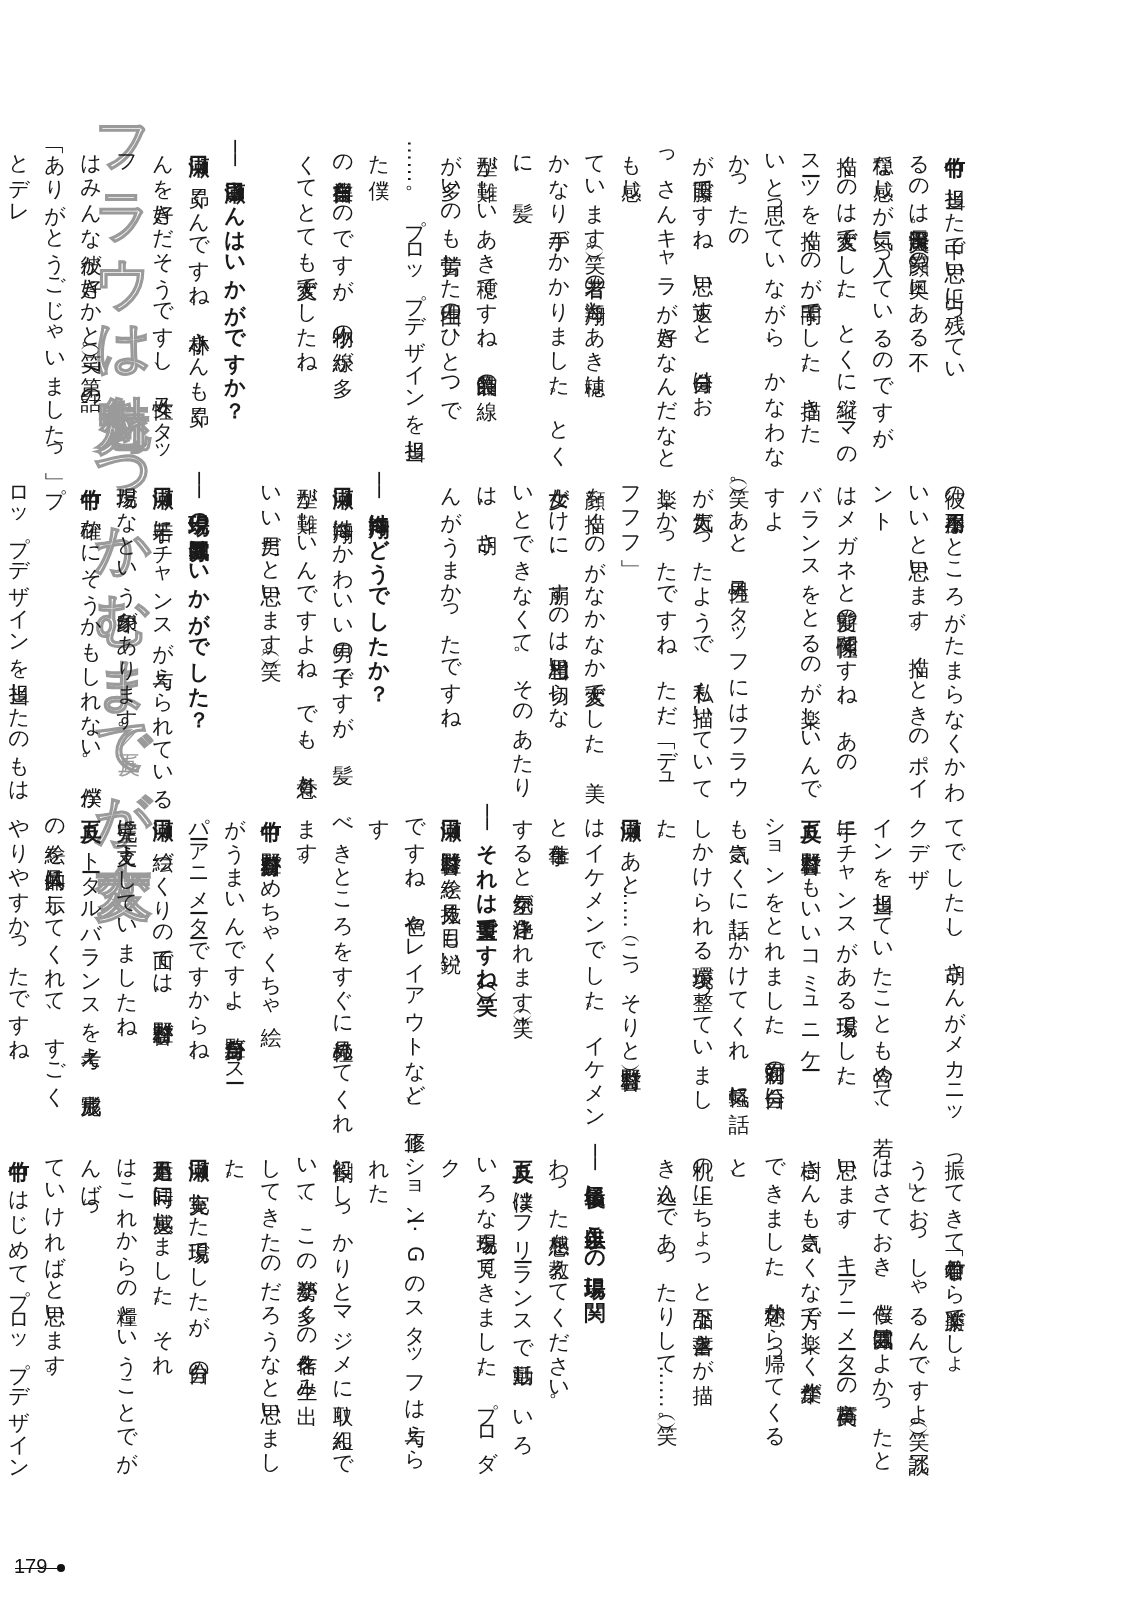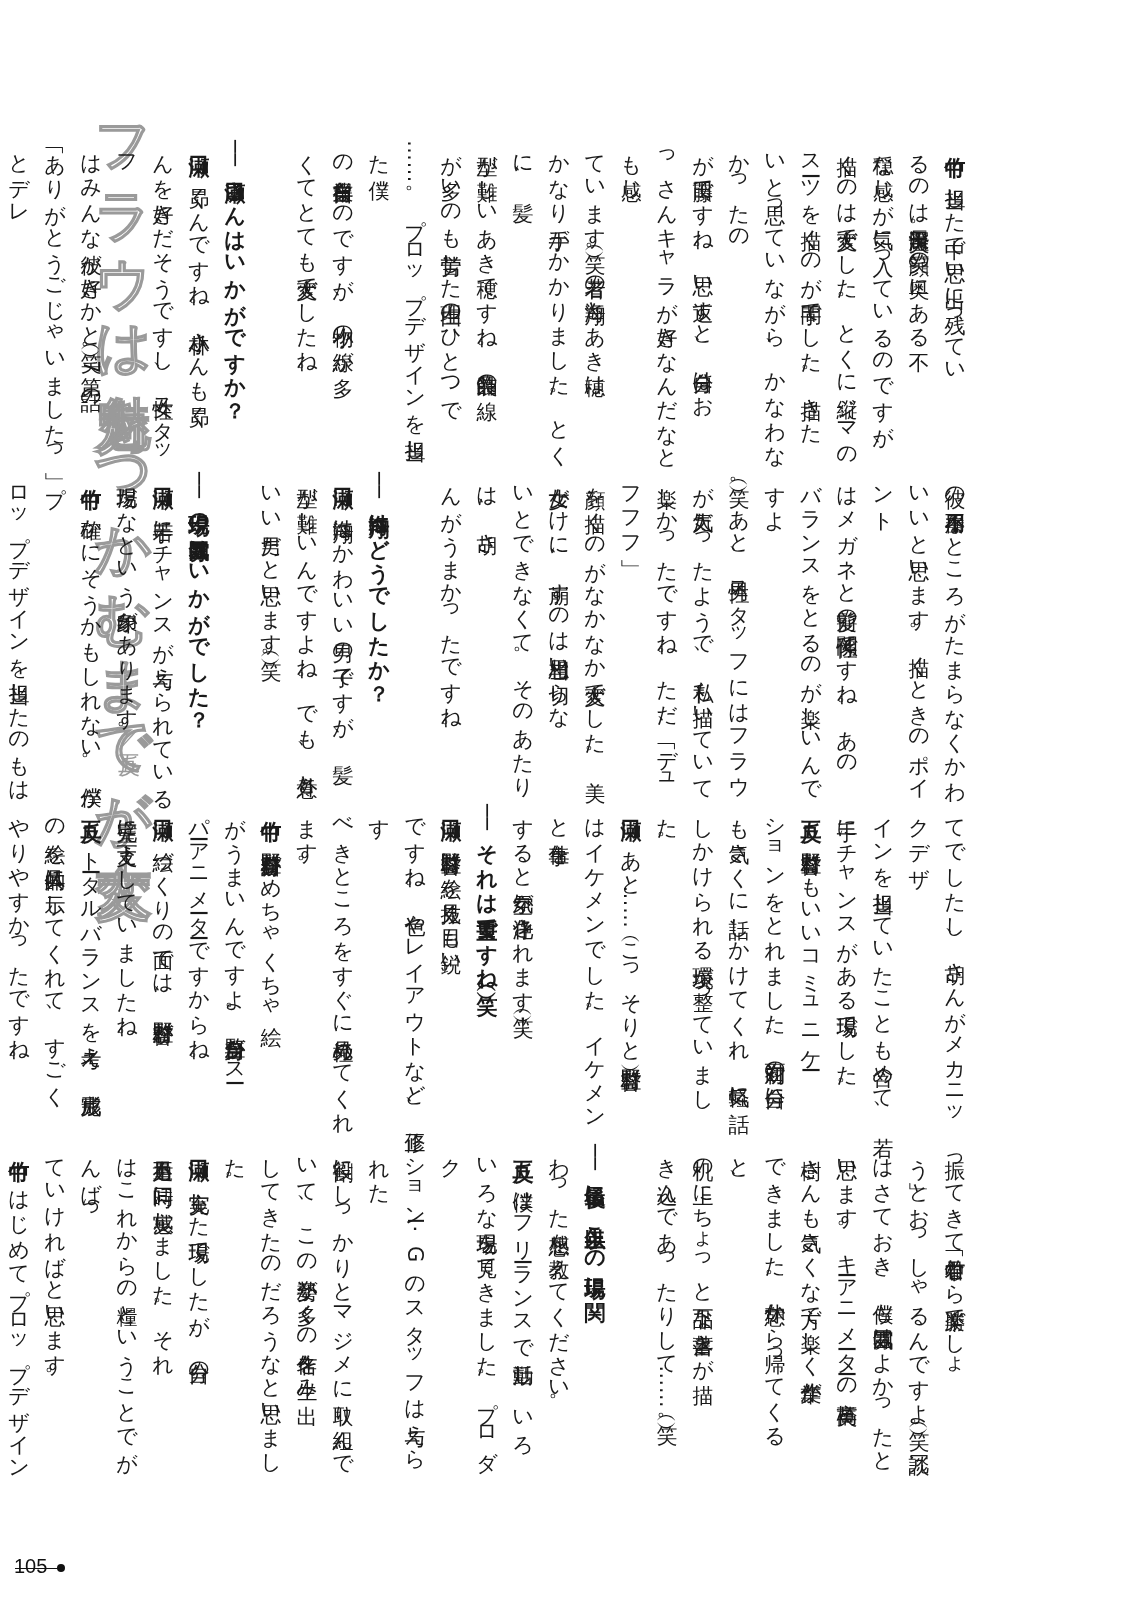--- a/index.html
+++ b/index.html
@@ -128,13 +128,13 @@
     <div style="height: 330px;">してきたのだろうなと思いました。</div>
     <div style="height: 330px;"><span class="spk">瀬口　</span>充実した現場でしたが、自分の</div>
     <div style="height: 330px;">力量不足も同時に実感しました。それ</div>
     <div style="height: 330px;">はこれからの糧ということでがんばっ</div>
     <div style="height: 330px;">ていければと思います。</div>
     <div style="height: 330px;"><span class="spk">竹中　</span>はじめてプロップデザインに携</div>
   </div>
 
 <div class="pageline"></div>
 <div class="pagedot"></div>
-<div class="pageno">105</div>
+<div class="pageno">179</div>
 
 </body></html>

